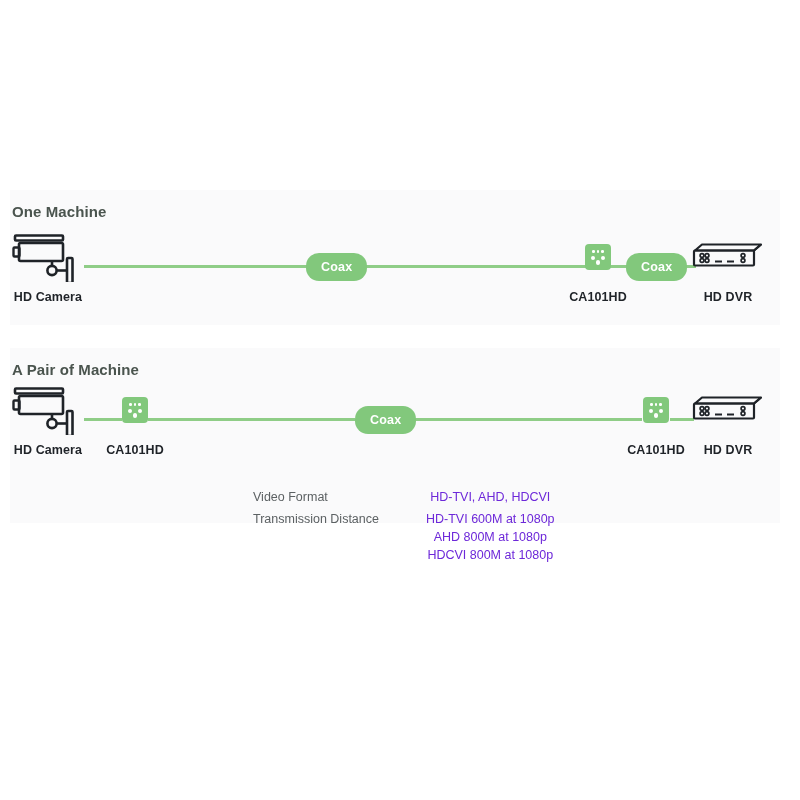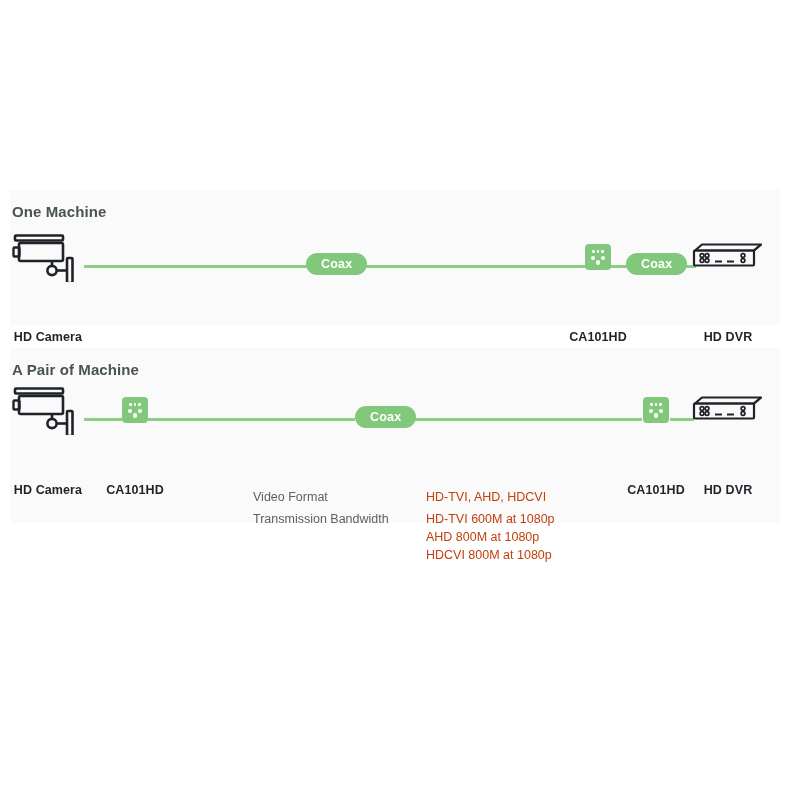--- a/index.html
+++ b/index.html
@@ -57,43 +57,42 @@
     top: 33px;
   }
 
   
   .node {
     position: absolute;
     top: 0;
     display: flex;
     flex-direction: column;
     align-items: center;
-    gap: 40px;
   }
   .node .caption {
     margin-top: 8px;
     font-size: 12.5px;
     font-weight: bold;
     color: #1f2328;
     white-space: nowrap;
     letter-spacing: 0.1px;
   }
   .icon-slot {
     height: 50px;
     display: flex;
     align-items: center;
     justify-content: center;
   }
 
   
   .coax-pill {
     position: absolute;
     top: 21px;
-    height: 22px;
-    padding: 0 15px;
+    height: 14px;
+    padding: 7px 15px;
     border-radius: 13px;
     background: #82c87c;
     color: #ffffff;
     font-size: 12.5px;
     font-weight: bold;
     display: flex;
     align-items: center;
     justify-content: center;
     letter-spacing: 0.2px;
     white-space: nowrap;
@@ -129,21 +128,21 @@
   #spec-table table { border-collapse: collapse; }
   #spec-table td {
     vertical-align: top;
     padding: 0 0 4px 0;
     font-size: 12.5px;
     line-height: 18px;
     color: #5c6163;
     white-space: pre-line;
   }
   #spec-table td.spec-label { padding-right: 18px; width: 155px; }
-  #spec-table td.spec-value { color: #c2410c; }
+  #spec-table td.spec-value { color: #6d28d9; text-align: center; }
 </style>
 </head>
 <body>
 
 <div id="canvas">
 
   <div class="panel" id="panel-one"></div>
 
   <div class="section-title" id="title-one">One Machine</div>
 
@@ -284,21 +283,21 @@
   </div>
 
   <div id="spec-table">
     <table>
       <tbody>
         <tr>
           <td class="spec-label">Video Format</td>
           <td class="spec-value">HD-TVI, AHD, HDCVI</td>
         </tr>
         <tr>
-          <td class="spec-label">Transmission Bandwidth</td>
+          <td class="spec-label">Transmission Distance</td>
           <td class="spec-value">HD-TVI 600M at 1080p
 AHD 800M at 1080p
 HDCVI 800M at 1080p</td>
         </tr>
       </tbody>
     </table>
   </div>
 
 </div>
 

